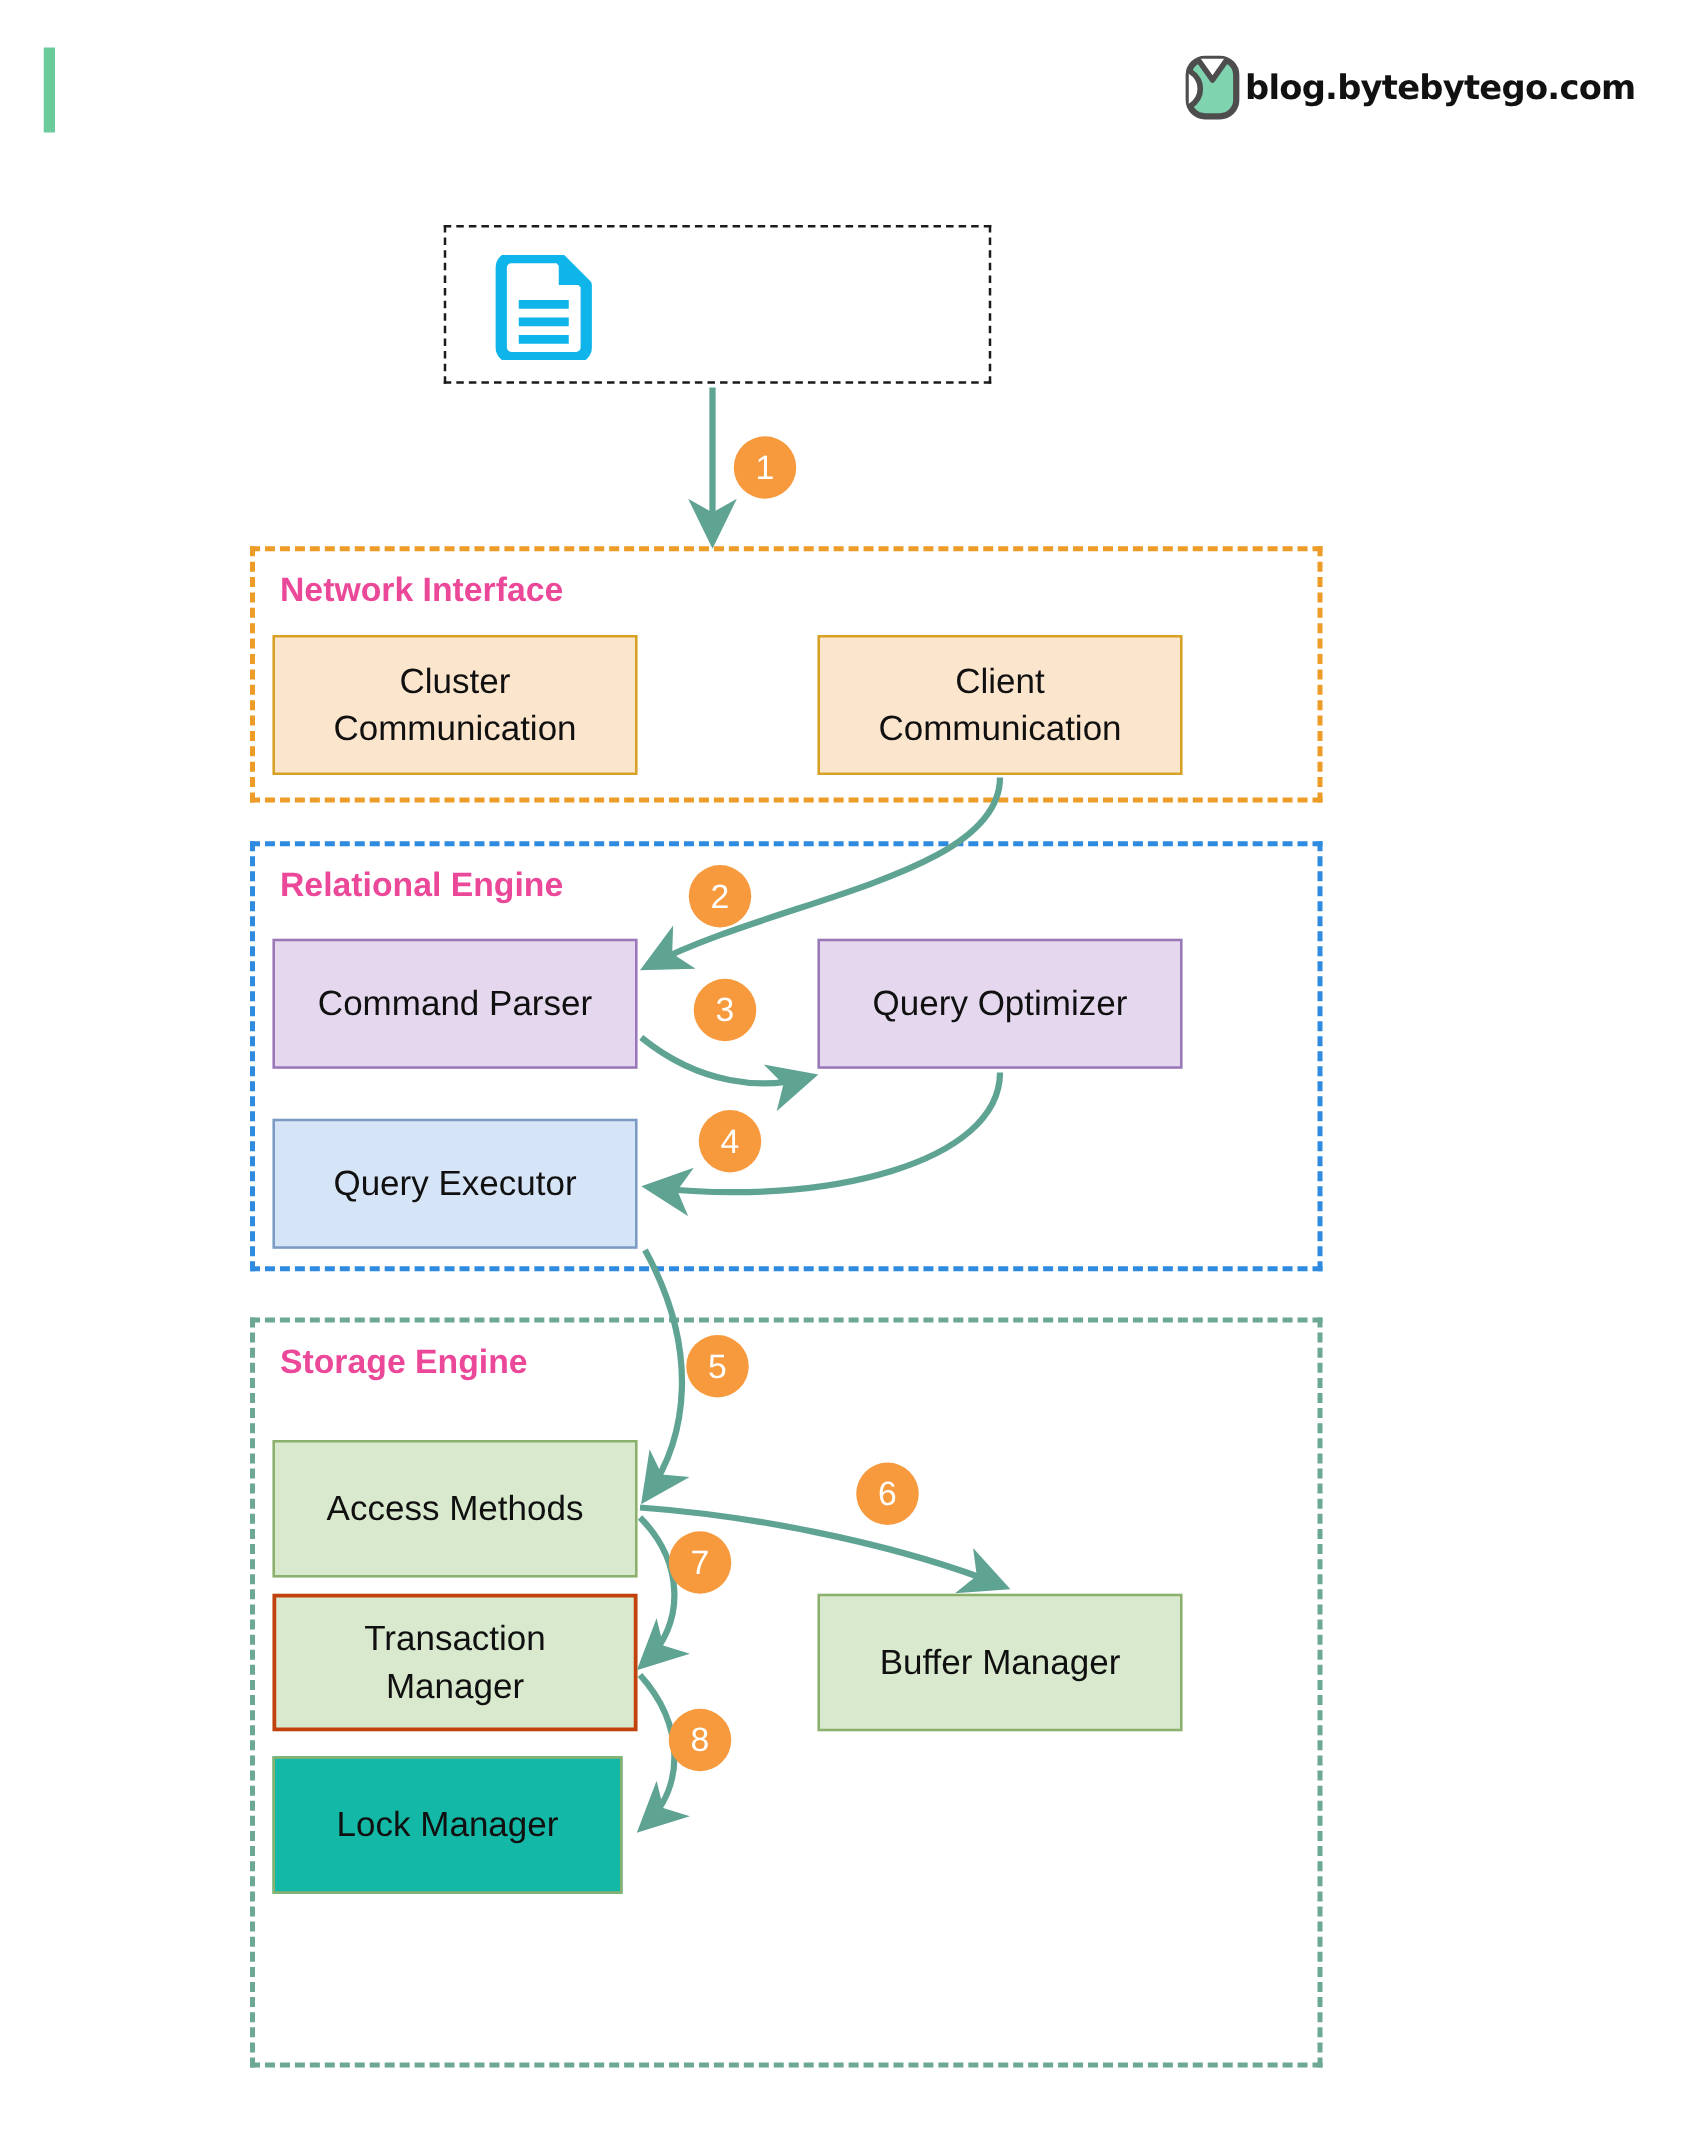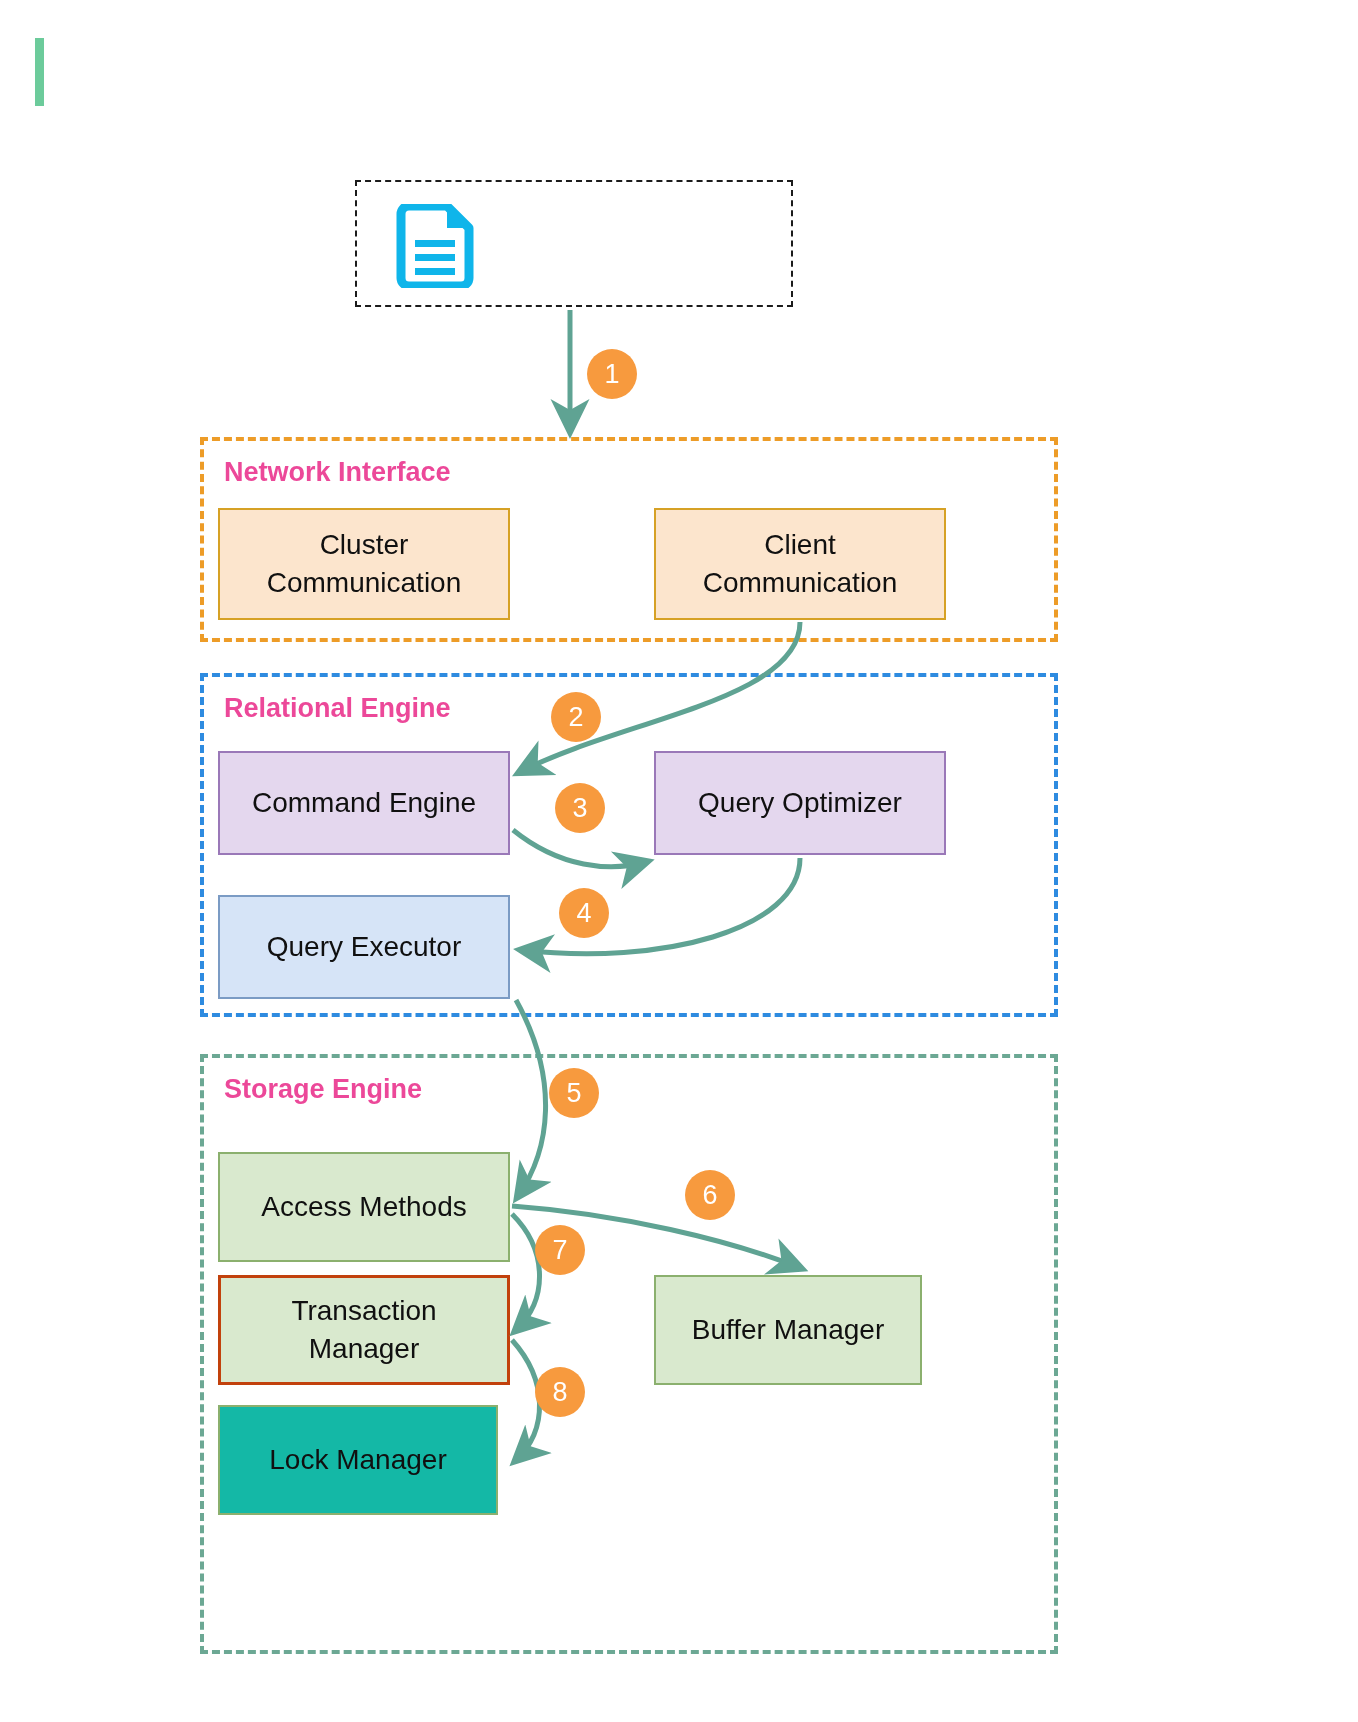--- a/index.html
+++ b/index.html
@@ -124,20 +124,30 @@
     font-size: 27px;
     font-weight: 400;
     box-sizing: border-box;
   }
 </style>
 </head>
 <body>
 
 <div id="header">
   <div id="title-accent"></div>
+  <div id="brand">
+    <svg id="brand-logo" viewBox="0 0 44 52">
+      <rect x="3" y="3" width="38" height="46" rx="13" ry="13" fill="#7FD3AE" stroke="#4D4D4D" stroke-width="5"></rect>
+      <path d="M10 3 L22 20 L34 3 Z" fill="#ffffff"></path>
+      <path d="M3 14 C14 20, 14 34, 3 40 Z" fill="#ffffff"></path>
+      <path d="M10 3 L22 20 L34 3" fill="none" stroke="#4D4D4D" stroke-width="4.5" stroke-linejoin="round"></path>
+      <path d="M4 13 C15 20, 15 34, 4 41" fill="none" stroke="#4D4D4D" stroke-width="4.5" stroke-linecap="round"></path>
+    </svg>
+    <span id="brand-text">blog.bytebytego.com</span>
+  </div>
 </div>
 
 <div id="src-box">
   <svg id="src-icon" viewBox="0 0 84 84">
     <path d="M8 10 a8 8 0 0 1 8-8 h38 l22 22 v50 a8 8 0 0 1 -8 8 h-52 a8 8 0 0 1 -8 -8 Z" fill="#ffffff" stroke="#0FB5EA" stroke-width="9" stroke-linejoin="round"></path>
     <path d="M54 2 l22 22 h-22 Z" fill="#0FB5EA"></path>
     <rect x="22" y="36" width="40" height="7" fill="#0FB5EA"></rect>
     <rect x="22" y="50" width="40" height="7" fill="#0FB5EA"></rect>
     <rect x="22" y="64" width="40" height="7" fill="#0FB5EA"></rect>
   </svg>
@@ -156,21 +166,21 @@
   <span>
     <span>Client</span><br>
     <span>Communication</span>
   </span>
 </div>
 
 <div class="group" style="left:200px; top:673px; width:858px; height:344px; border:4px dashed #2E8BE0;">
   <div class="group-label">Relational Engine</div>
 </div>
 <div class="node" style="left:218px; top:751px; width:292px; height:104px; background:#E4D7EE; border:2px solid #9A78B8;">
-  <span>Command Engine</span>
+  <span>Command Parser</span>
 </div>
 <div class="node" style="left:654px; top:751px; width:292px; height:104px; background:#E4D7EE; border:2px solid #9A78B8;">
   <span>Query Optimizer</span>
 </div>
 <div class="node" style="left:218px; top:895px; width:292px; height:104px; background:#D6E4F7; border:2px solid #7B9BC4;">
   <span>Query Executor</span>
 </div>
 
 <div class="group" style="left:200px; top:1054px; width:858px; height:600px; border:4px dashed #6CA894;">
   <div class="group-label">Storage Engine</div>
@@ -180,21 +190,21 @@
 </div>
 <div class="node" style="left:218px; top:1275px; width:292px; height:110px; background:#D9E9CE; border:3px solid #c2410c;">
   <span>
     <span>Transaction</span><br>
     <span>Manager</span>
   </span>
 </div>
 <div class="node" style="left:218px; top:1405px; width:280px; height:110px; background:#14b8a6; border:2px solid #8BB06E;">
   <span>Lock Manager</span>
 </div>
-<div class="node" style="left:654px; top:1275px; width:268px; height:110px; background:#D9E9CE; border:2px solid #8BB06E;">
+<div class="node" style="left:654px; top:1275px; width:292px; height:110px; background:#D9E9CE; border:2px solid #8BB06E;">
   <span>Buffer Manager</span>
 </div>
 
 <svg id="arrows" viewBox="0 0 1358 1722">
   <defs>
     <marker id="ah" markerWidth="9" markerHeight="9" refX="6.2" refY="4.5" orient="auto" markerUnits="strokeWidth">
       <path d="M0,0.6 L8,4.5 L0,8.4 L2.2,4.5 Z" fill="#5FA393"></path>
     </marker>
   </defs>
   <g fill="none" stroke="#5FA393" stroke-width="5" marker-end="url(#ah)">

